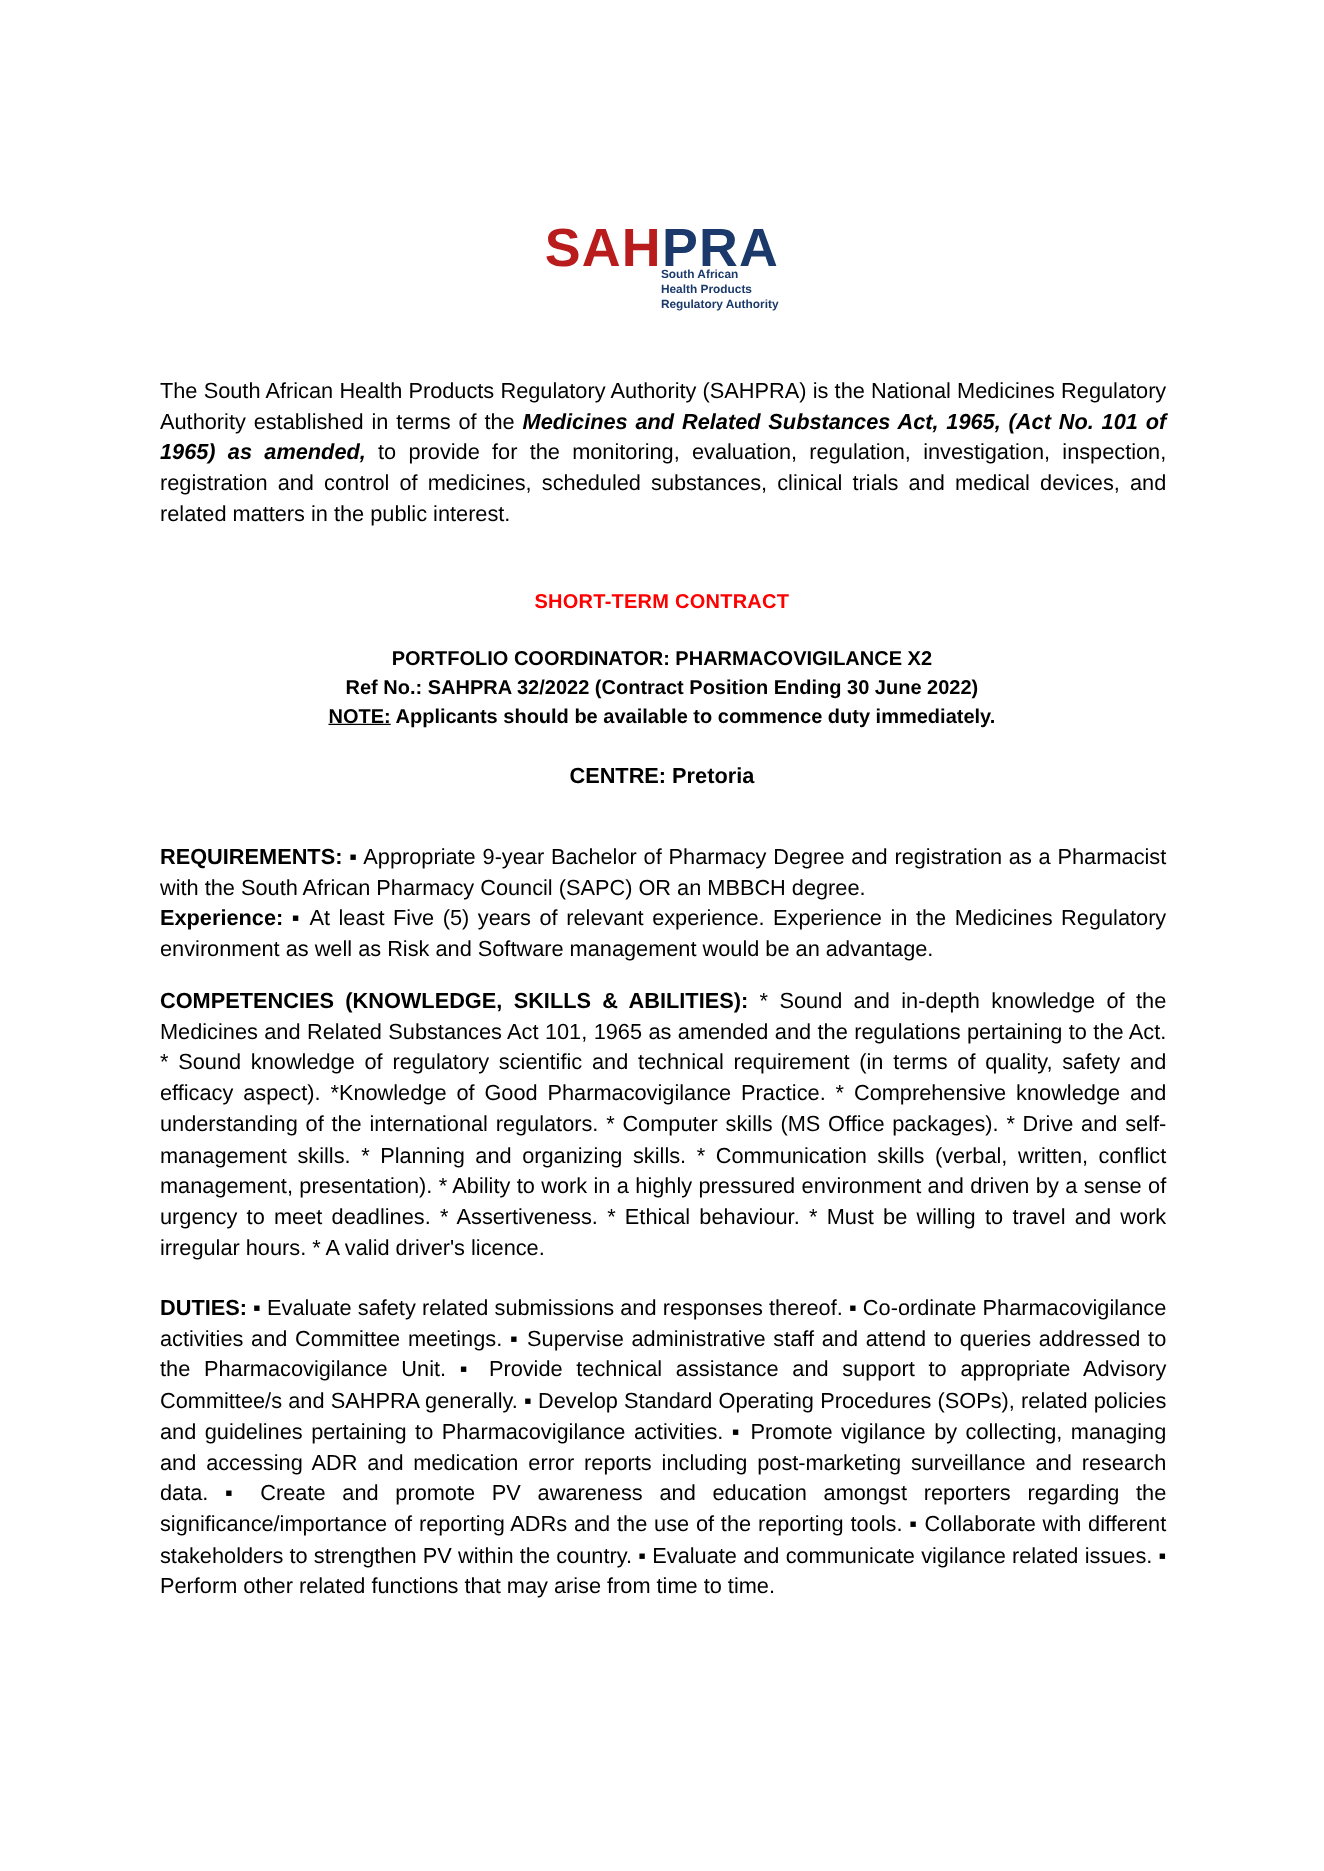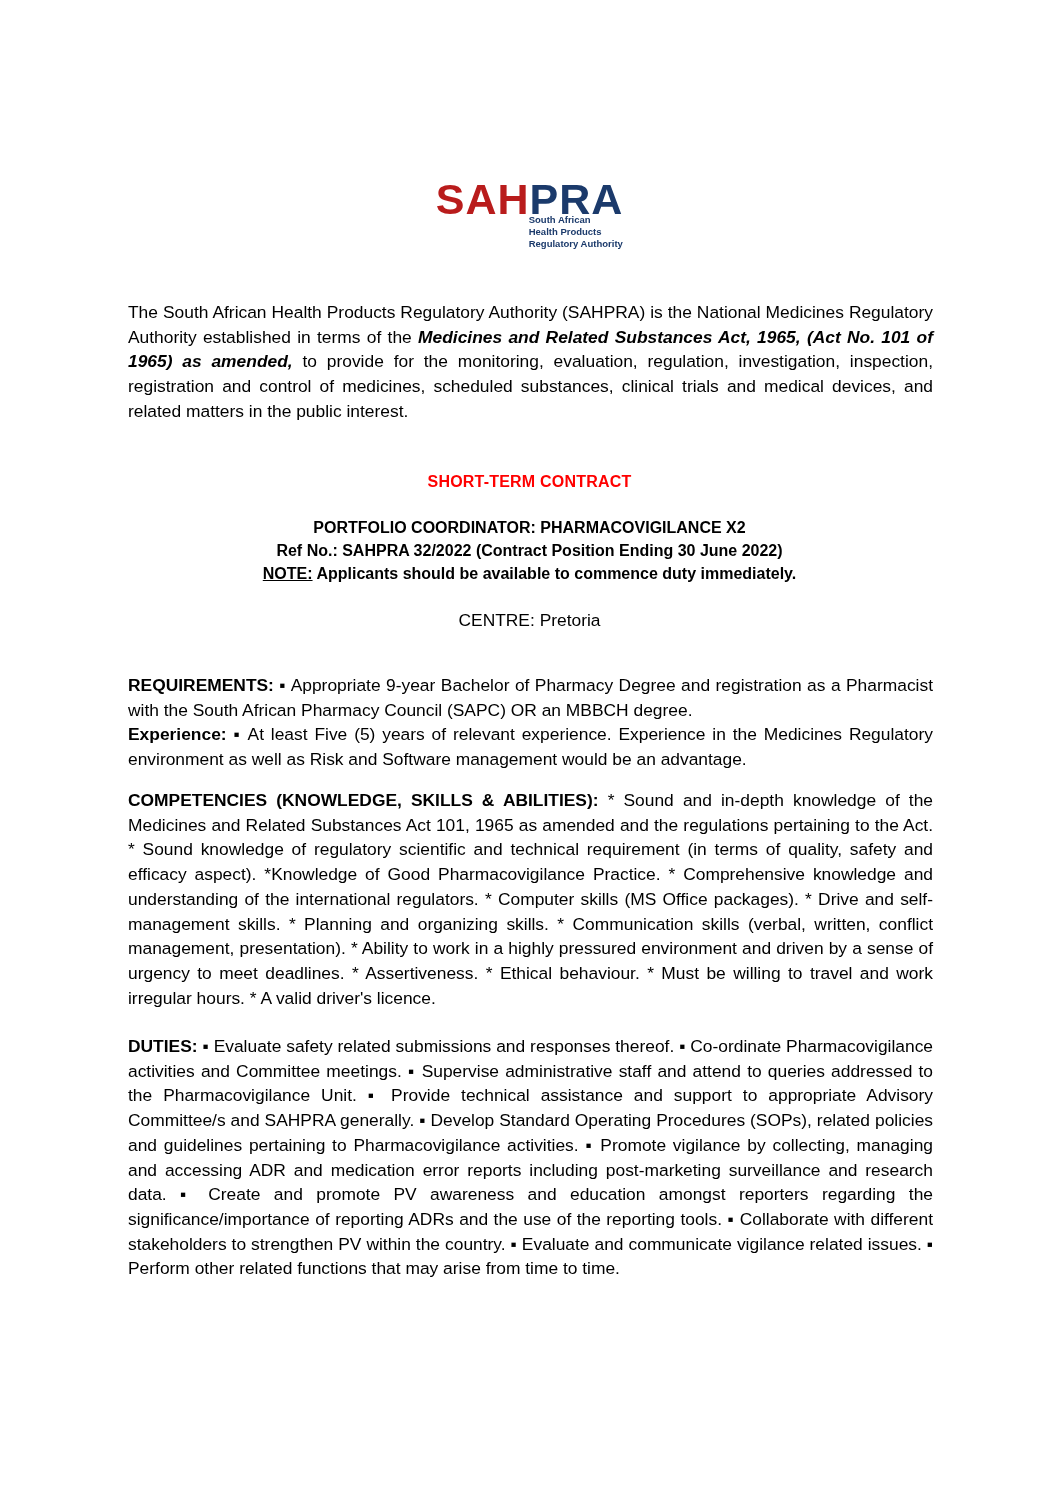--- a/index.html
+++ b/index.html
@@ -95,21 +95,21 @@
   .title-block div { white-space: nowrap; }
   .note-u {
     text-decoration: underline;
   }
   .centre {
     position: absolute;
     left: 0;
     right: 0;
     top: 610px;
     text-align: center;
-    font-weight: normal;
+    font-weight: bold;
     font-size: 17.4px;
   }
   .sec-req {
     position: absolute;
     left: 128px;
     top: 673px;
     width: 805px;
   }
   .sec-comp {
     position: absolute;

